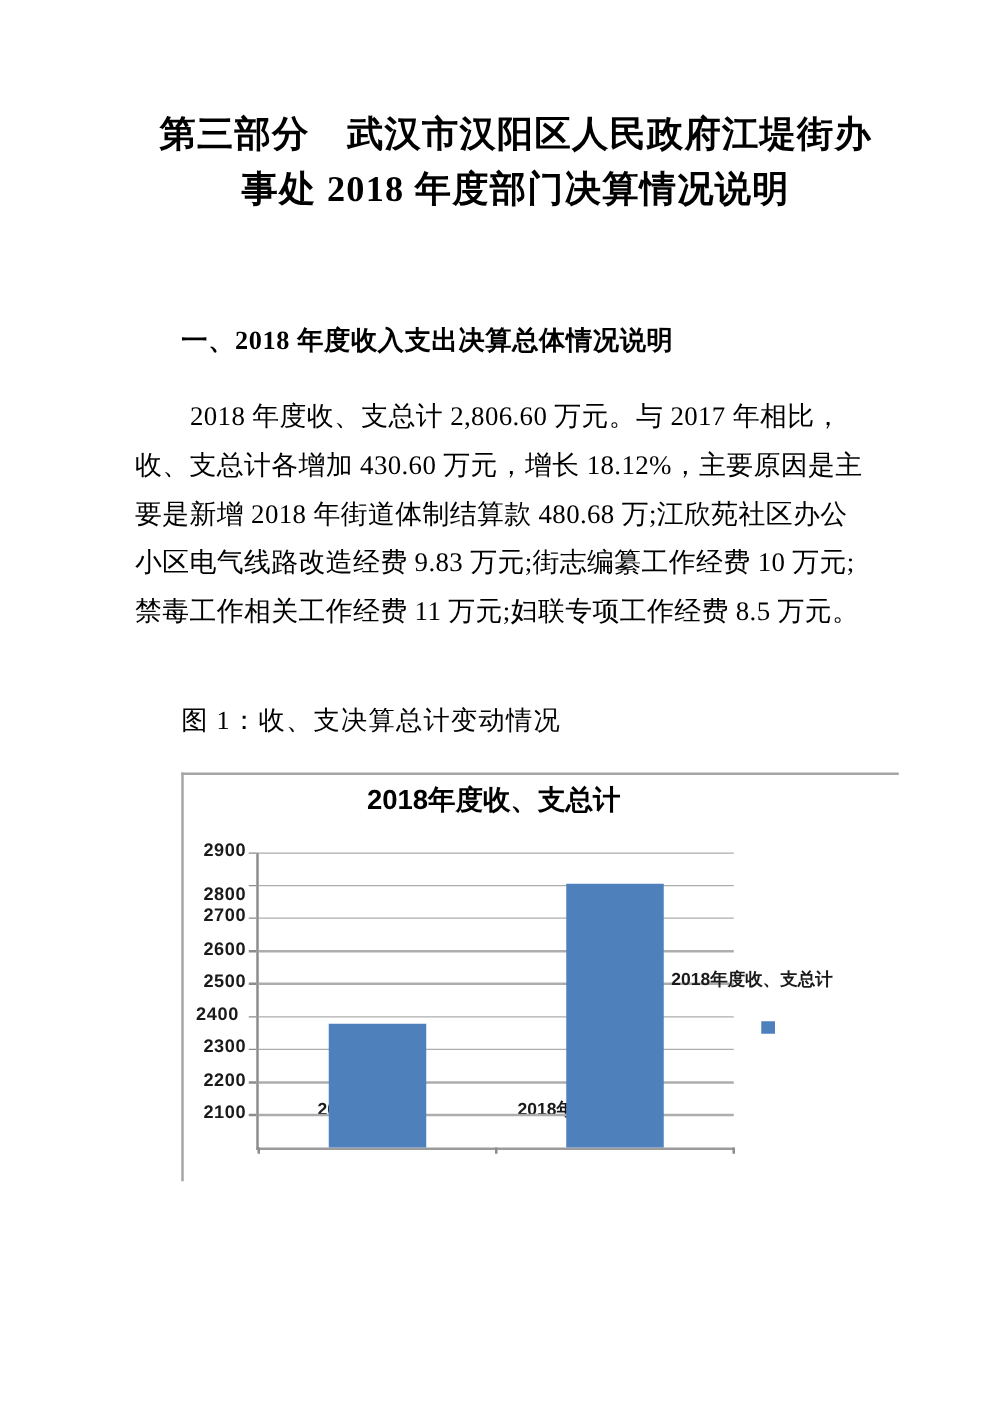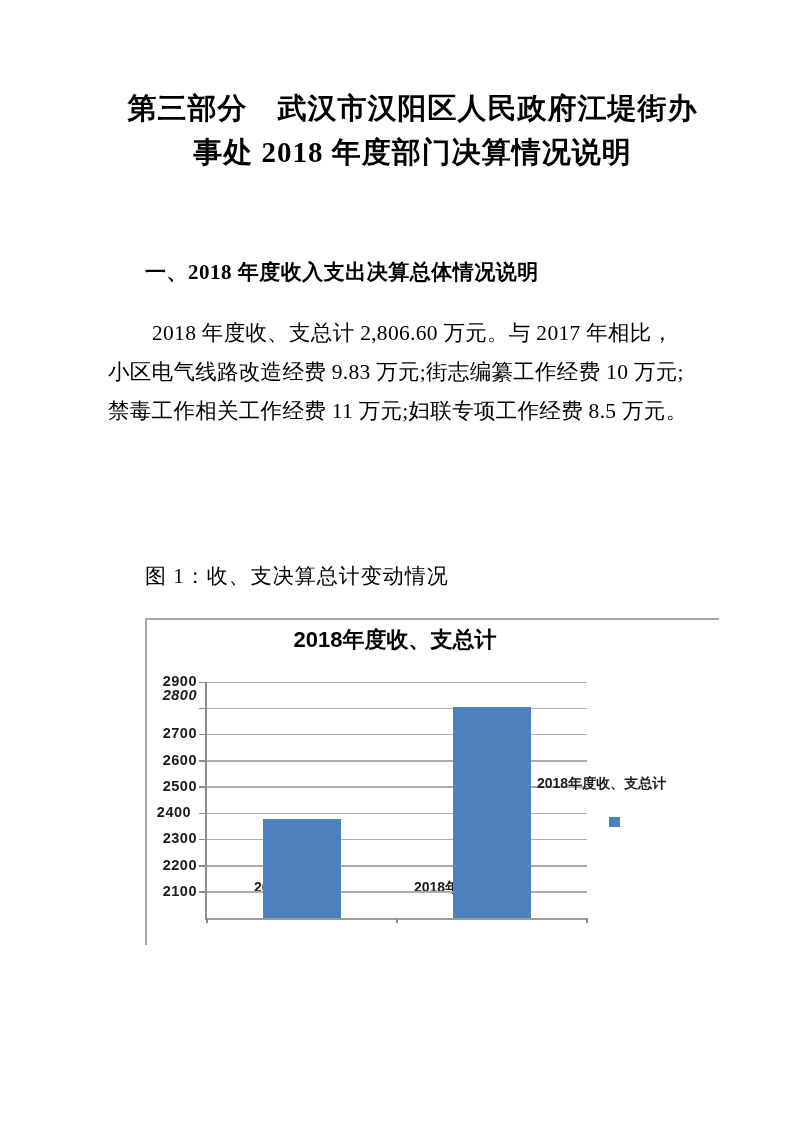--- a/index.html
+++ b/index.html
@@ -75,20 +75,22 @@
 
 <div class="doc-title">
   <div>第三部分　武汉市汉阳区人民政府江堤街办</div>
   <div>事处 2018 年度部门决算情况说明</div>
 </div>
 
 <div class="section-heading">一、2018 年度收入支出决算总体情况说明</div>
 
 <div class="body-paragraph">
   <div class="para-line first">2018 年度收、支总计 2,806.60 万元。与 2017 年相比，</div>
+  <div class="para-line">收、支总计各增加 430.60 万元，增长 18.12%，主要原因是主</div>
+  <div class="para-line">要是新增 2018 年街道体制结算款 480.68 万;江欣苑社区办公</div>
   <div class="para-line">小区电气线路改造经费 9.83 万元;街志编纂工作经费 10 万元;</div>
   <div class="para-line">禁毒工作相关工作经费 11 万元;妇联专项工作经费 8.5 万元。</div>
 </div>
 
 <div class="figure-caption">图 1：收、支决算总计变动情况</div>
 
 <div class="chart">
   <div class="chart-title">2018年度收、支总计</div>
 
   <div class="plot-area">
@@ -106,21 +108,21 @@
       <div class="y-tick" style="top: 104.389px;"></div>
       <div class="gridline" style="top: 78.1667px;"></div>
       <div class="y-tick" style="top: 78.1667px;"></div>
       <div class="gridline" style="top: 51.9444px;"></div>
       <div class="y-tick" style="top: 51.9444px;"></div>
       <div class="gridline" style="top: 25.7222px;"></div>
       <div class="y-tick" style="top: 25.7222px;"></div>
       <div class="gridline" style="top: -0.5px;"></div>
       <div class="y-tick" style="top: -0.5px;"></div>
       <div class="y-axis-label" style="top: 0px;">2900</div>
-      <div class="y-axis-label" style="top: 14px; font-style: italic;">2800</div>
+      <div class="y-axis-label" style="top: 35px;">2800</div>
       <div class="y-axis-label" style="top: 52.4444px;">2700</div>
       <div class="y-axis-label" style="top: 78.6667px;">2600</div>
       <div class="y-axis-label" style="top: 104.889px;">2500</div>
       <div class="y-axis-label" style="top: 131.111px; text-align: center;">2400</div>
       <div class="y-axis-label" style="top: 157.333px;">2300</div>
       <div class="y-axis-label" style="top: 183.556px;">2200</div>
       <div class="y-axis-label" style="top: 209.778px;">2100</div>
       <div class="x-tick" style="left: -0.75px;"></div>
       <div class="x-tick" style="left: 189.25px;"></div>
       <div class="x-tick" style="left: 379.25px;"></div>

